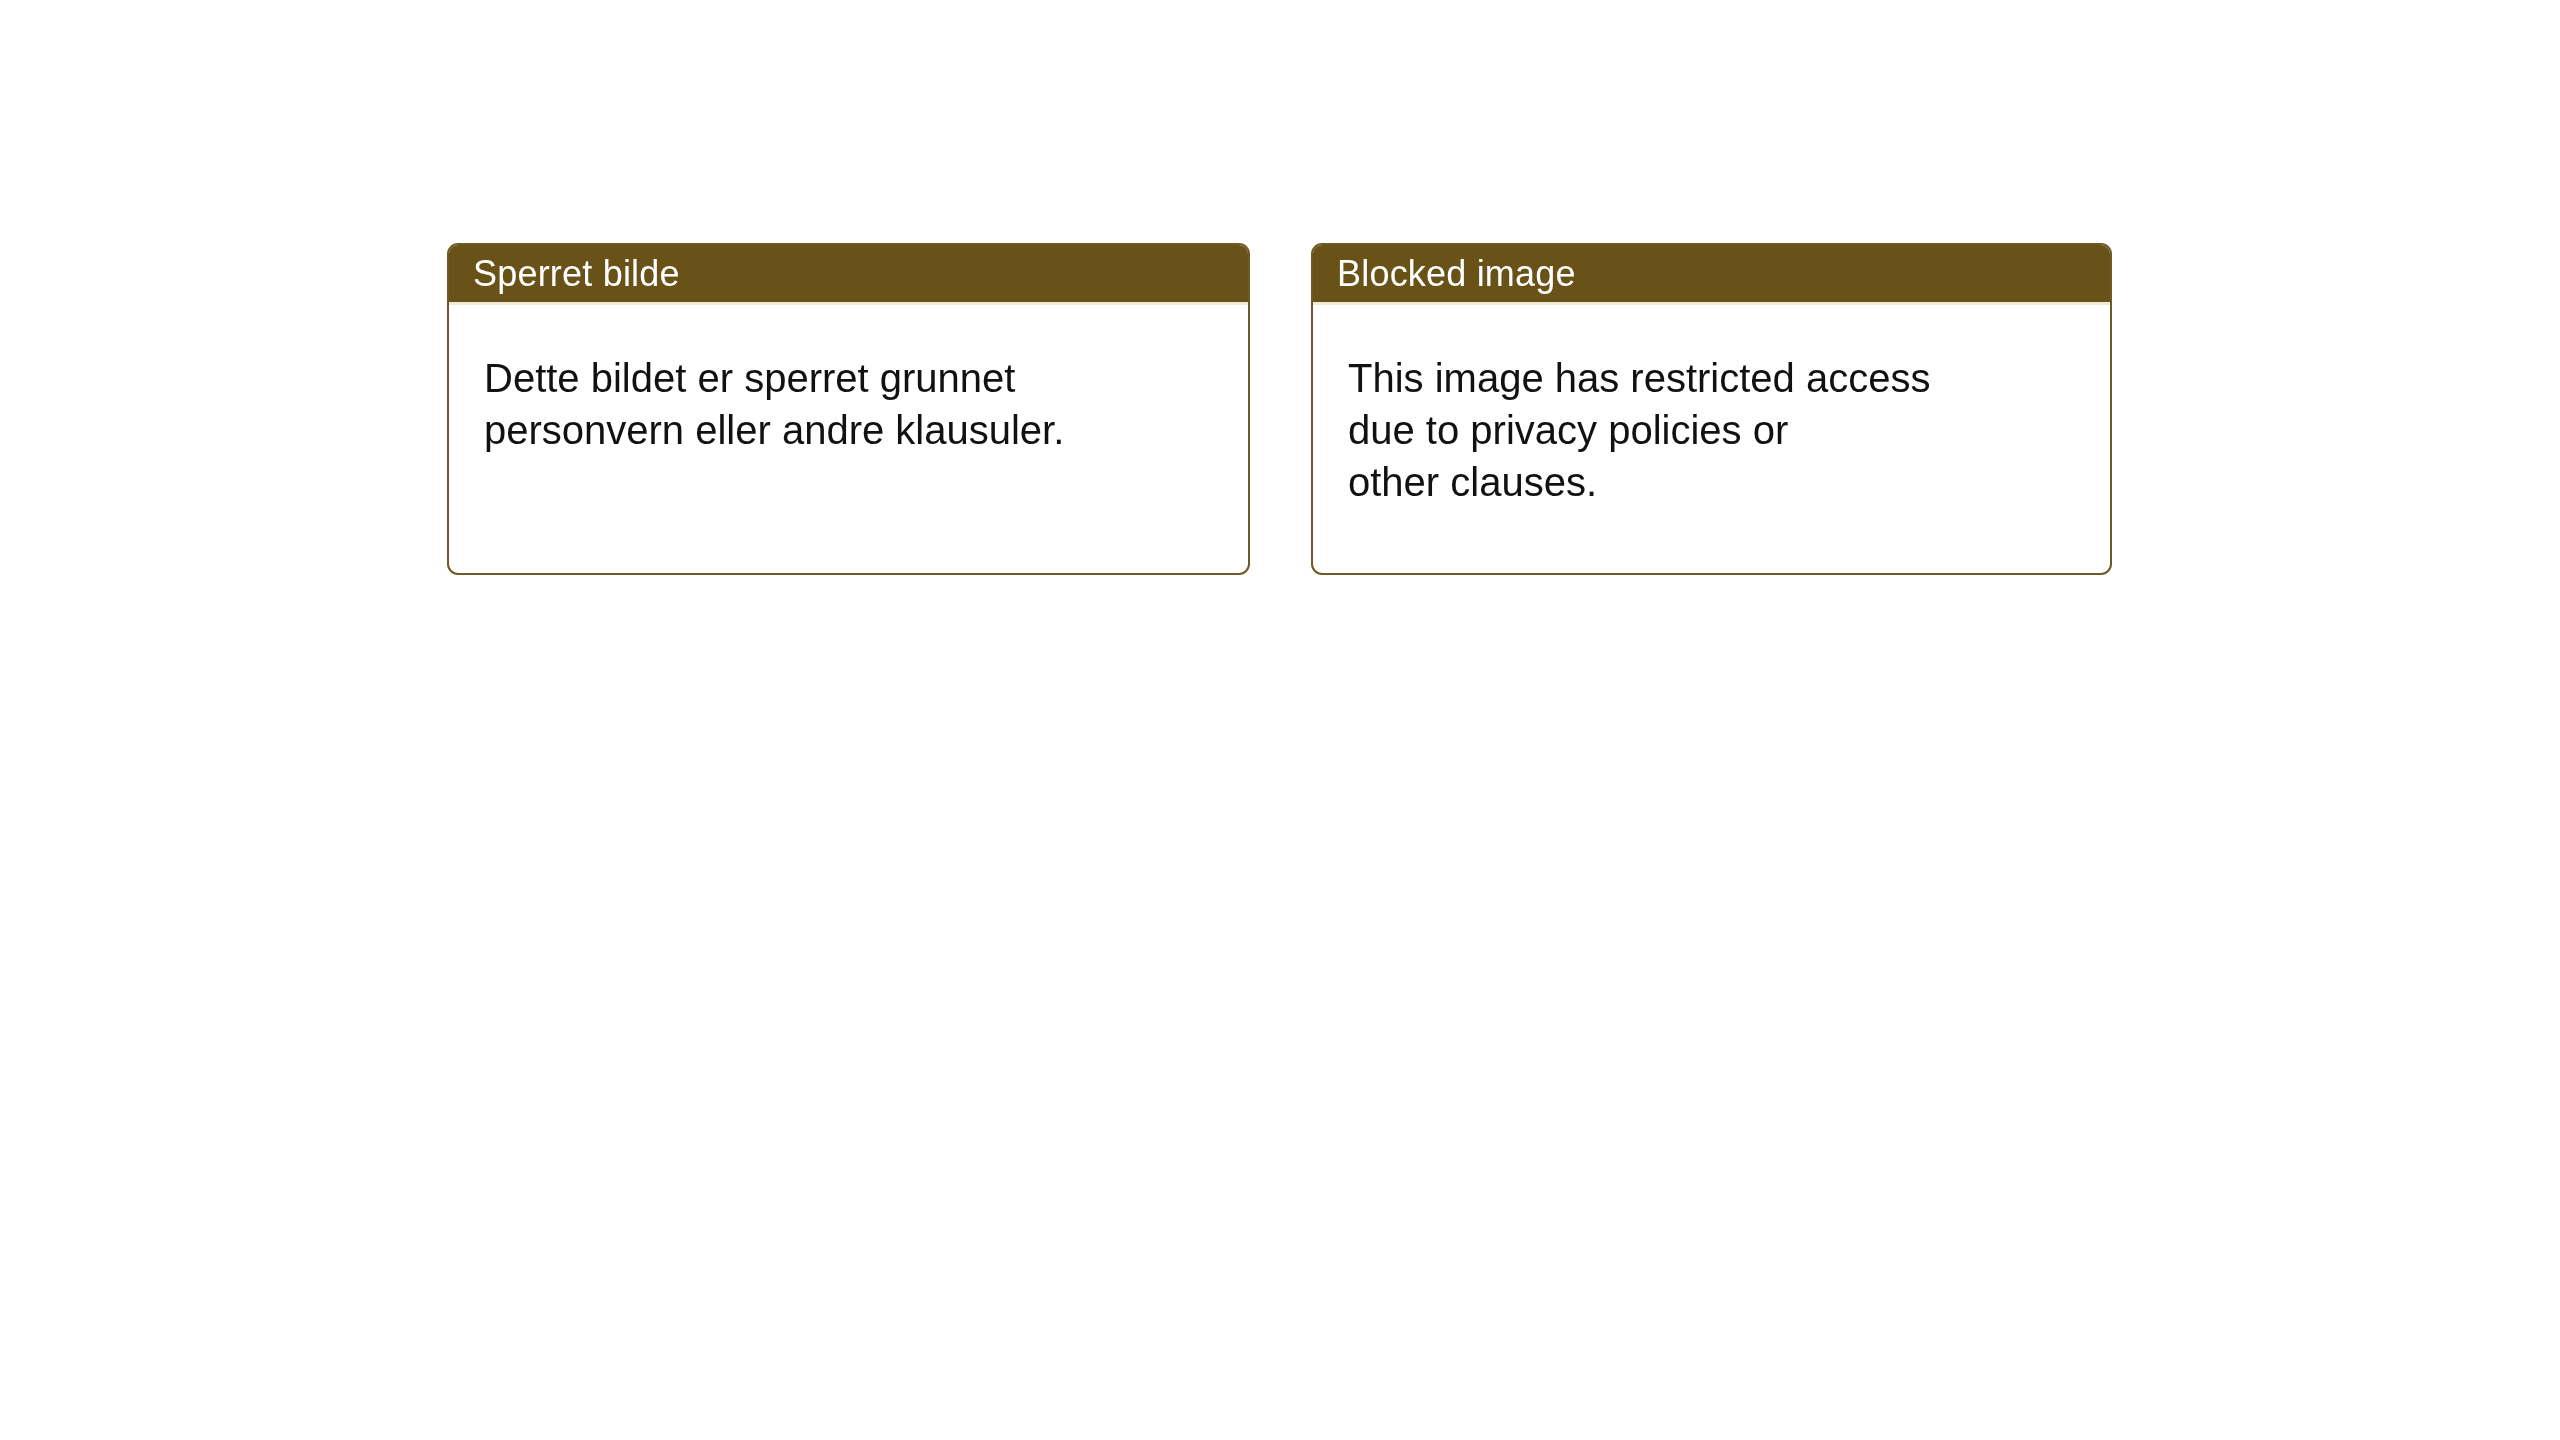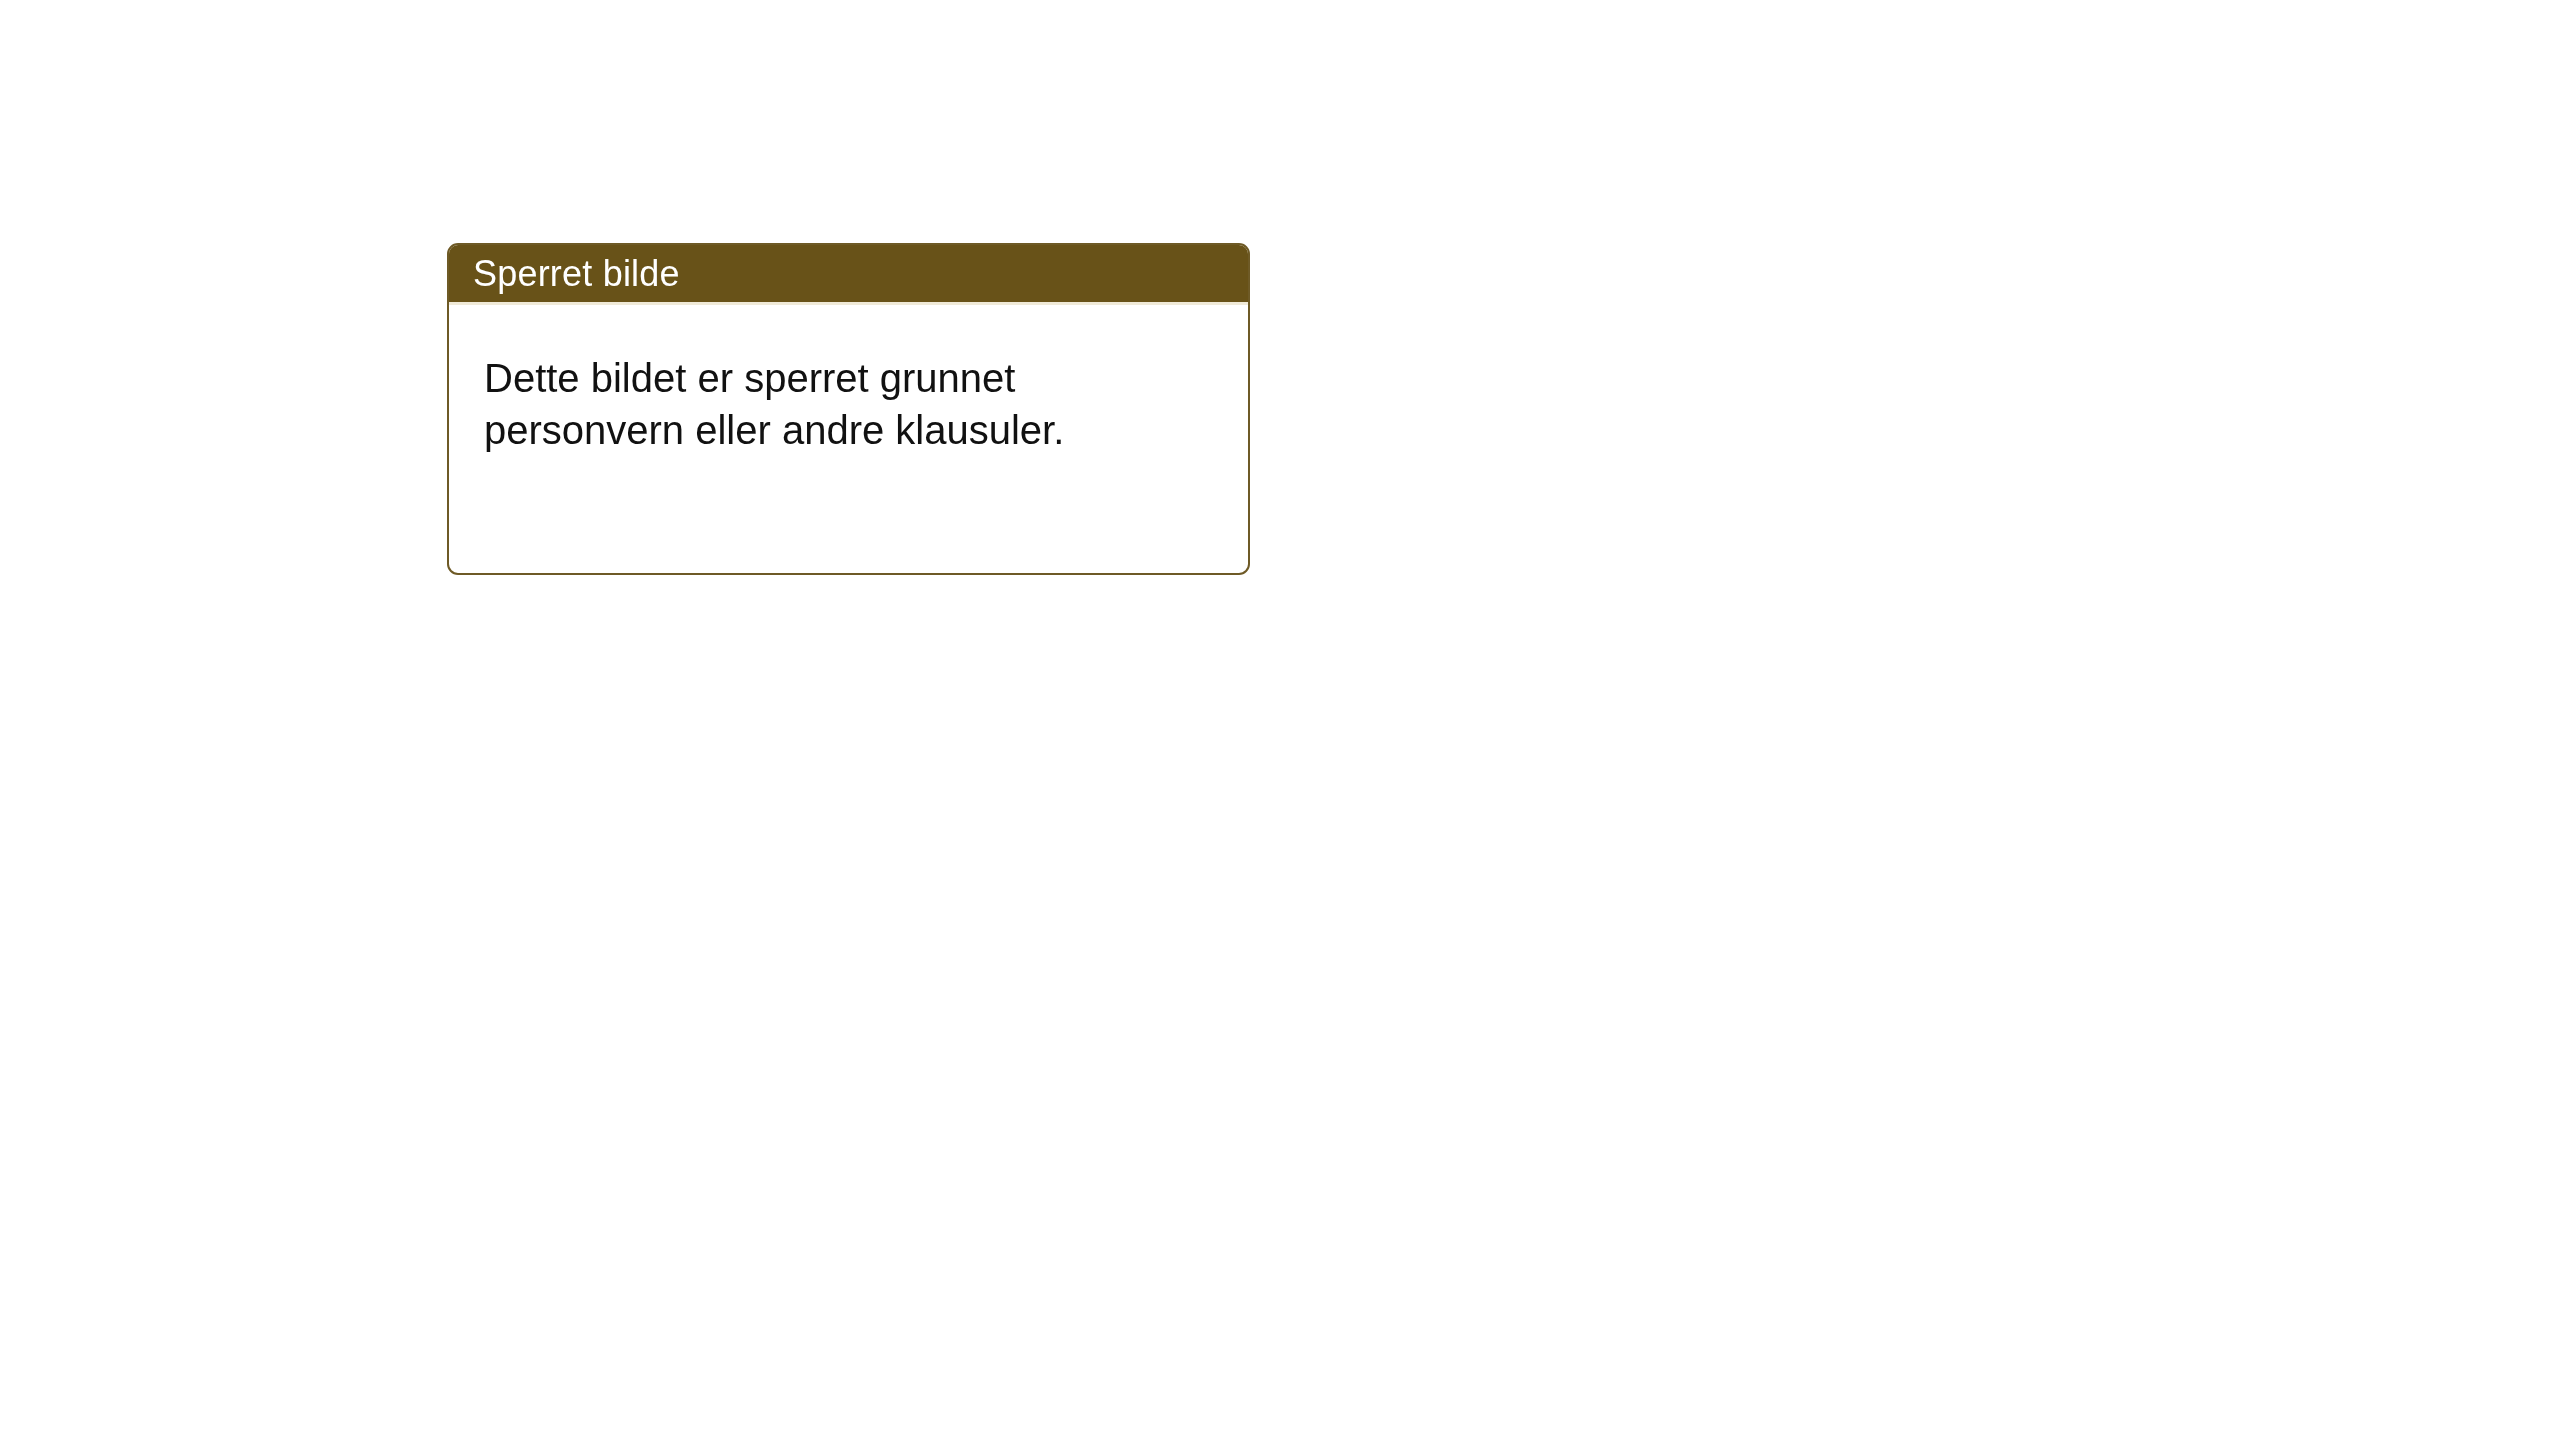--- a/index.html
+++ b/index.html
@@ -72,14 +72,24 @@
   <section class="card card-no">
     <header class="card-header">
       <span class="card-title">Sperret bilde</span>
     </header>
     <div class="card-body">
       <p class="card-text">Dette bildet er sperret grunnet
 personvern eller andre klausuler.</p>
     </div>
   </section>
 
+  <section class="card card-en">
+    <header class="card-header">
+      <span class="card-title">Blocked image</span>
+    </header>
+    <div class="card-body">
+      <p class="card-text">This image has restricted access
+due to privacy policies or
+other clauses.</p>
+    </div>
+  </section>
 
 </div>
 
 </body></html>

